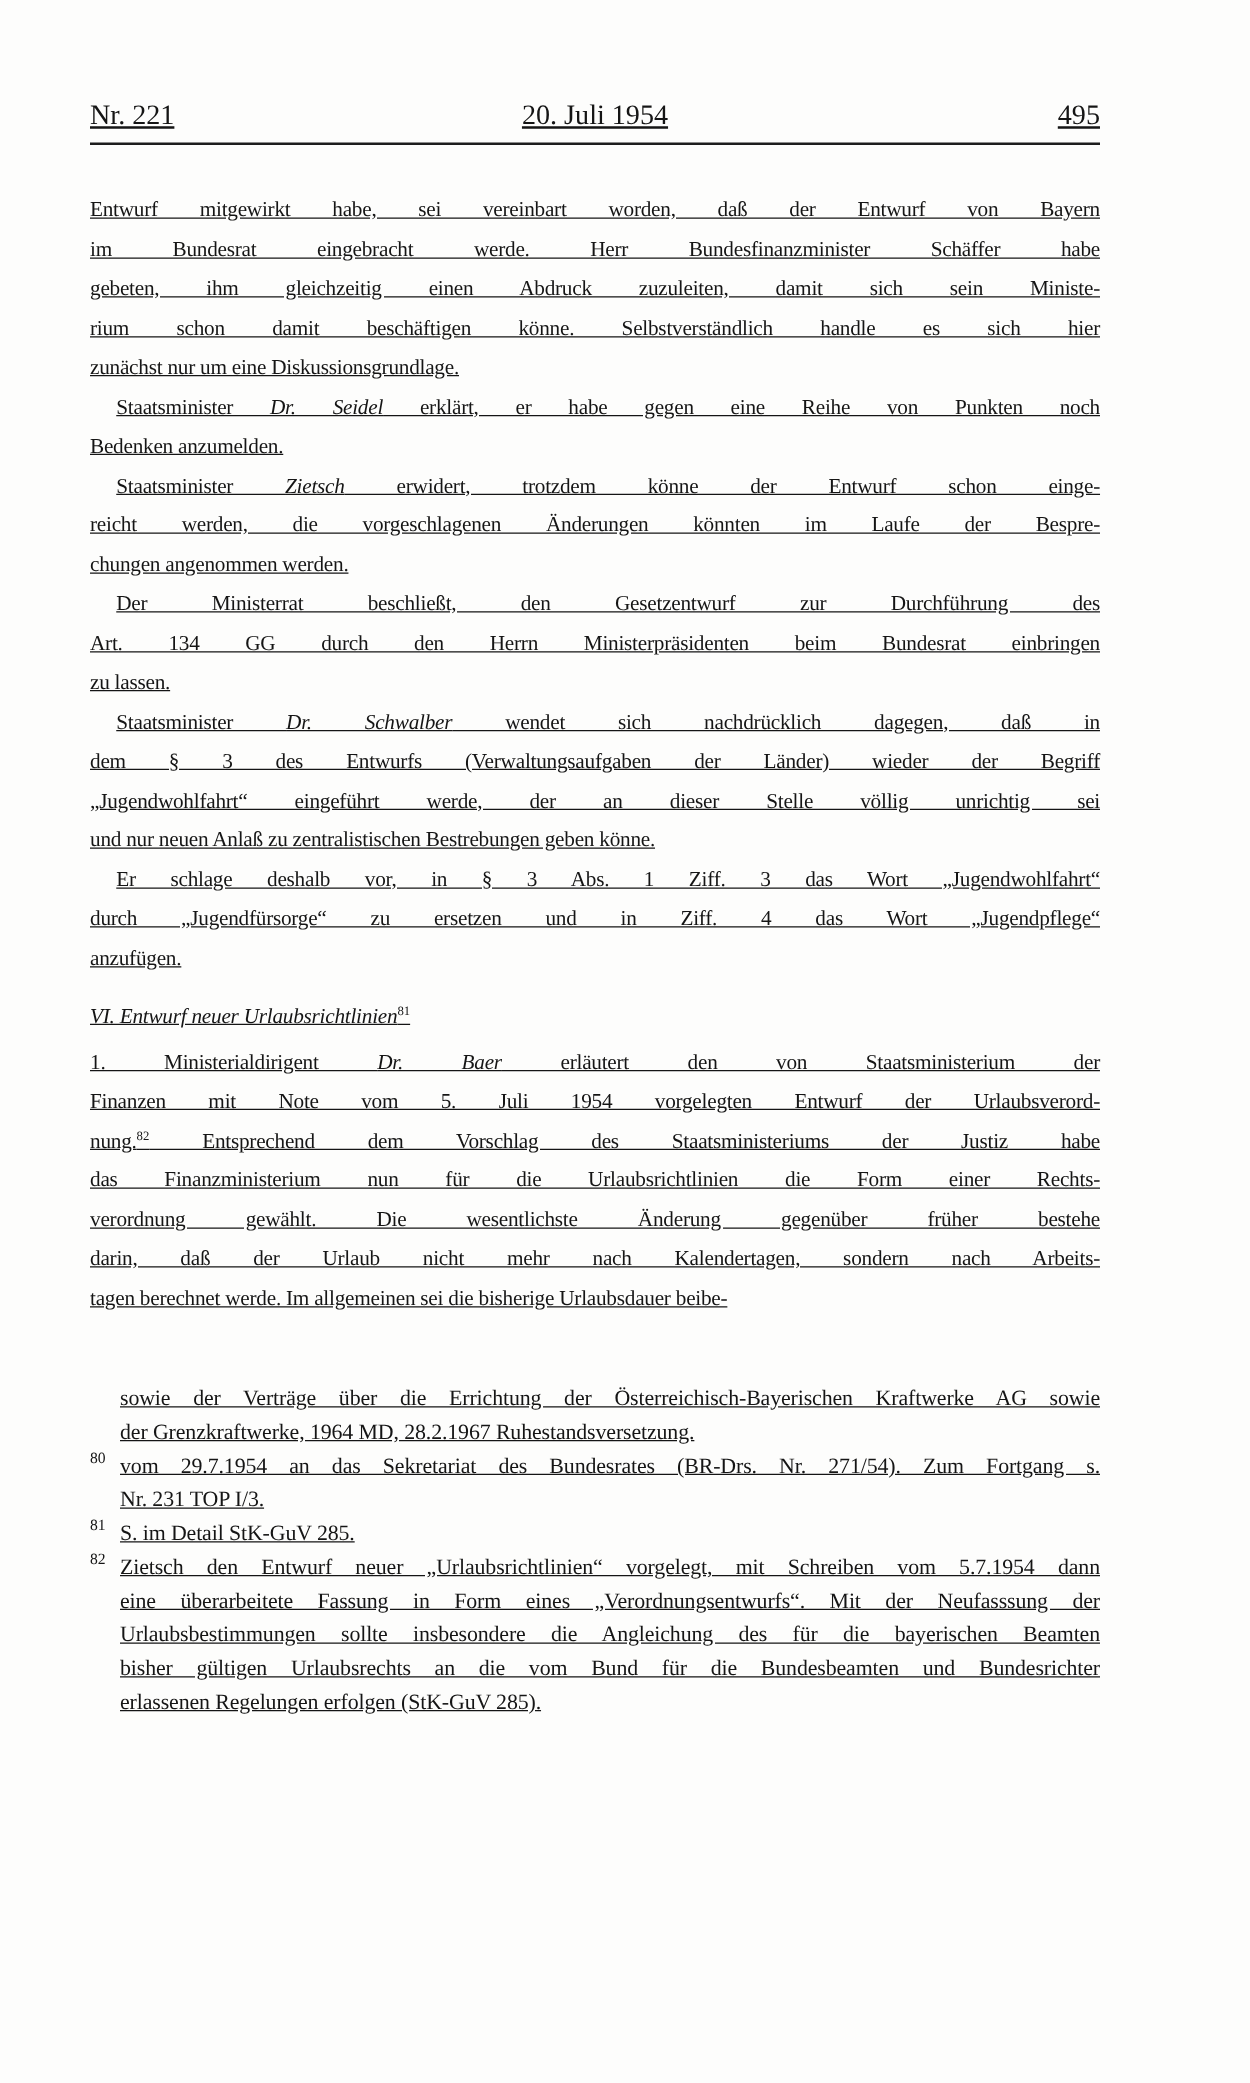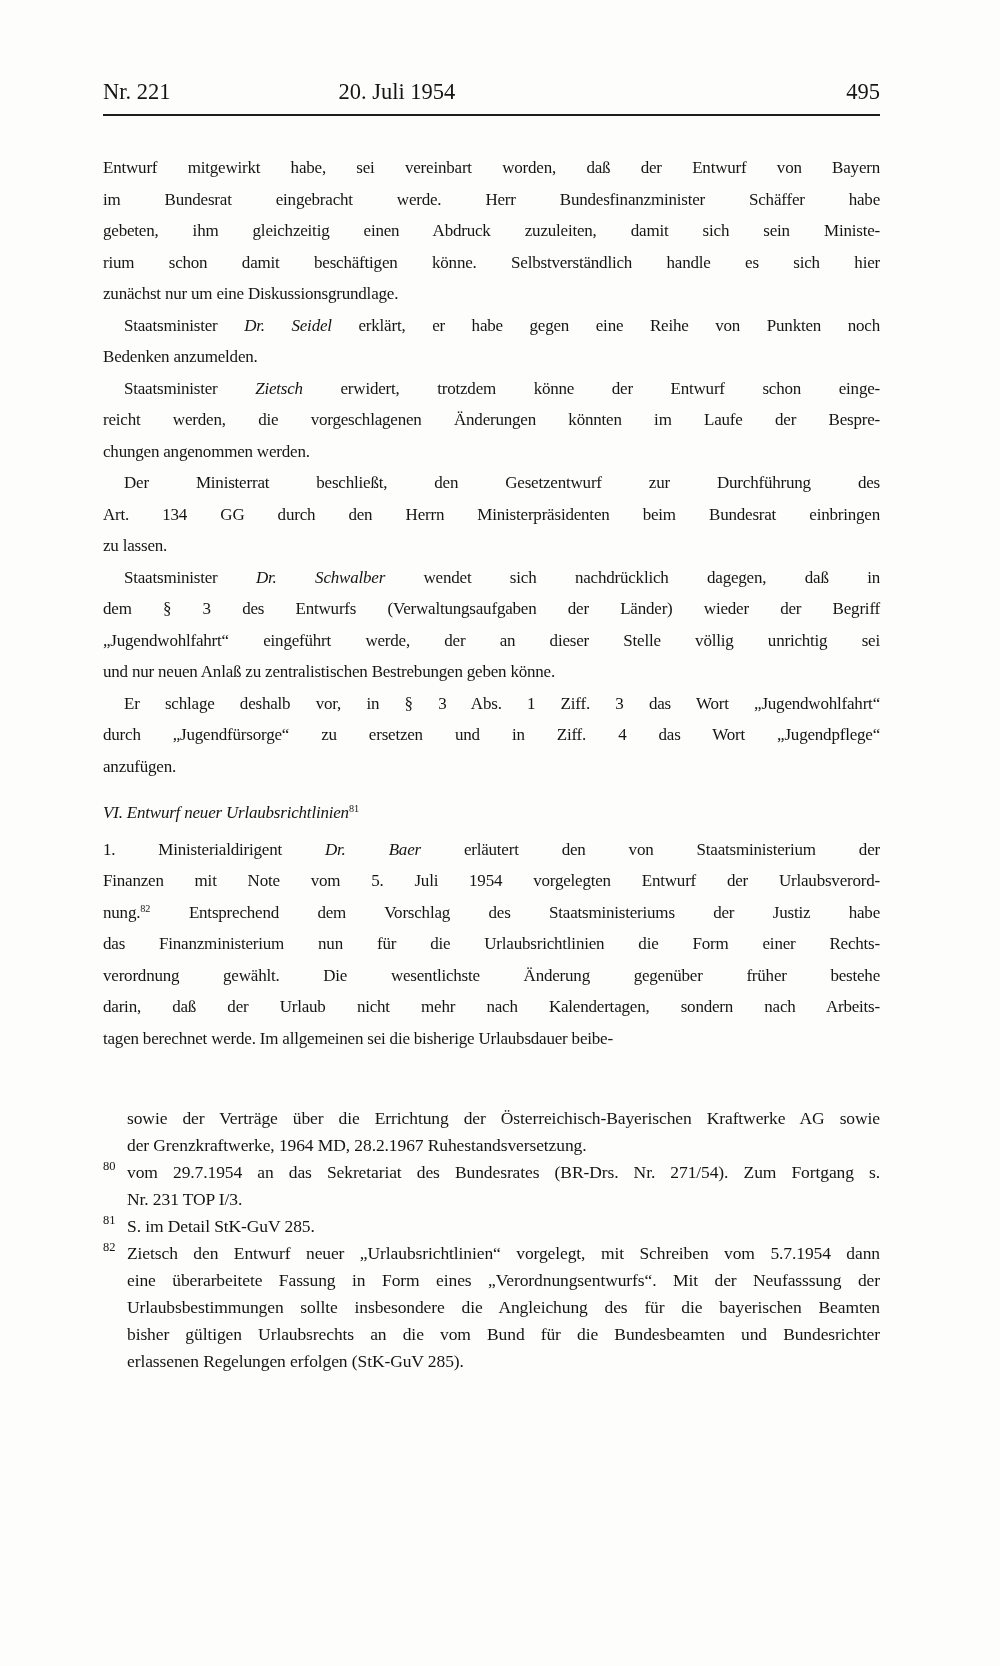--- a/index.html
+++ b/index.html
@@ -10,32 +10,32 @@
   html, body { margin: 0; padding: 0; background: var(--paper); }
   .page {
     position: relative;
     width: 1000px;
     height: 1666px;
     background: var(--paper);
     color: var(--ink);
     font-family: "Liberation Serif", "DejaVu Serif", serif;
     overflow: hidden;
   }
-  .content { padding: 0 120px 0 103px; }
+  .content { padding: 0 120px 0 72px; text-decoration: underline; }
 
   
   .page-header {
     display: flex;
     align-items: baseline;
     padding-top: 79px;
     font-size: 22.5px;
     line-height: 26px;
   }
   .h-left  { flex: 1; text-align: left; }
-  .h-center{ flex: 1.3; }
+  .h-center{ flex: 1.3; text-align: center; }
   .h-right { flex: 1; text-align: right; }
   .header-rule { height: 2px; background: var(--rule); margin-top: 9px; }
 
   
   .body-text {
     margin-top: 36px;
     font-size: 17px;
     line-height: 31.5px;
     letter-spacing: -0.2px;
   }

